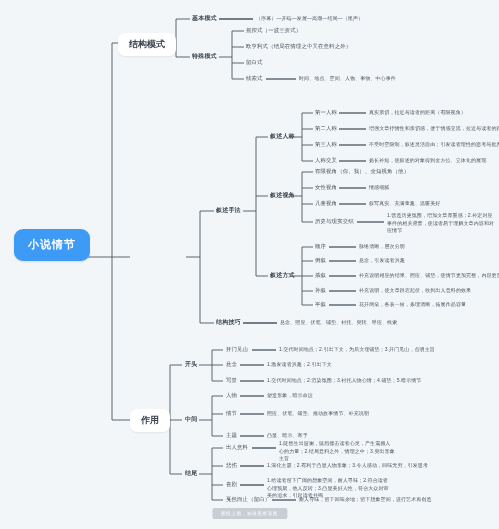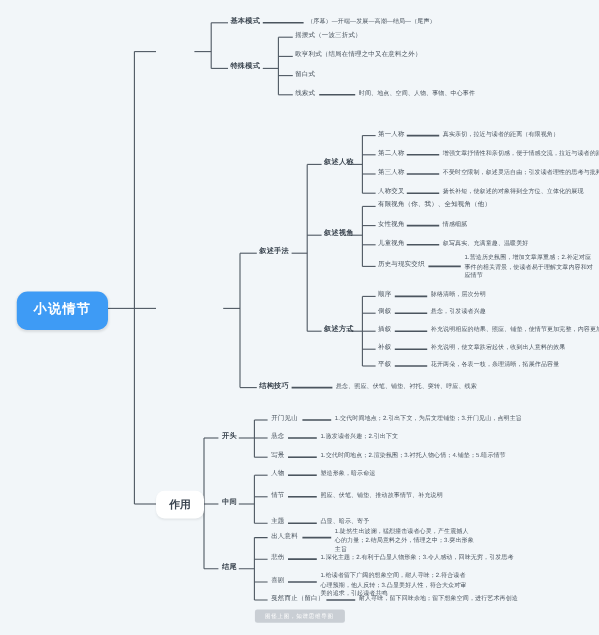--- a/index.html
+++ b/index.html
@@ -180,22 +180,23 @@
       <path d="M212 466 H223"></path>
       <path d="M212 485 H223"></path>
       <path d="M212 500 H223"></path>
       <path d="M252 448 H276" stroke-width="1.4"></path>
       <path d="M240 466 H264" stroke-width="1.4"></path>
       <path d="M240 485 H264" stroke-width="1.4"></path>
       <path d="M272 500 H296" stroke-width="1.3"></path>
     </g>
   </svg>
 
-  <div class="node root" style="left:14px;top:243px;">小说情节</div>
-
+  <div class="node root" style="left:14px;top:229px;">小说情节</div>
+
+  <div class="node lv2" style="left:118px;top:33px;">结构模式</div>
 
   <div class="node lv3" style="left:192px;top:15px;">基本模式</div>
   <div class="node leaf" style="left:256px;top:15px;">（序幕）—开端—发展—高潮—结局—（尾声）</div>
 
   <div class="node lv3" style="left:192px;top:53px;">特殊模式</div>
   <div class="node lv4" style="left:246px;top:27px;">摇摆式（一波三折式）</div>
   <div class="node lv4" style="left:246px;top:43px;">欧亨利式（结局在情理之中又在意料之外）</div>
   <div class="node lv4" style="left:246px;top:59px;">留白式</div>
   <div class="node lv4" style="left:246px;top:75px;">线索式</div>
   <div class="node leaf" style="left:299px;top:75px;">时间、地点、空间、人物、事物、中心事件</div>

